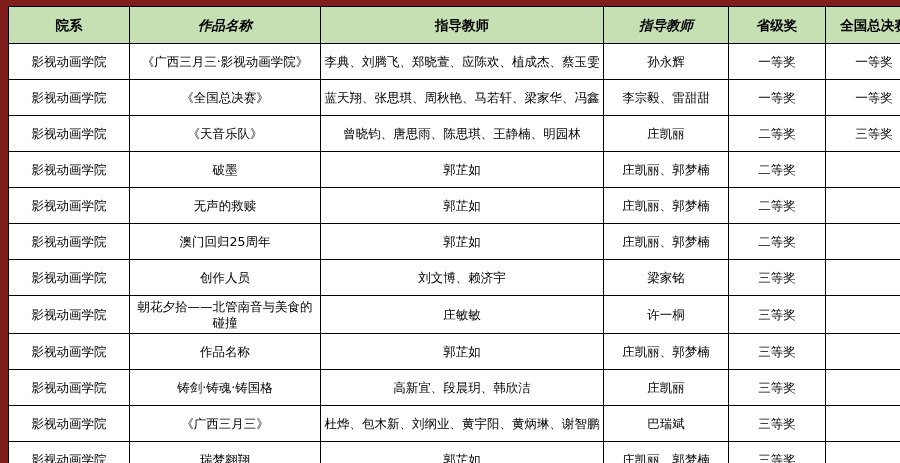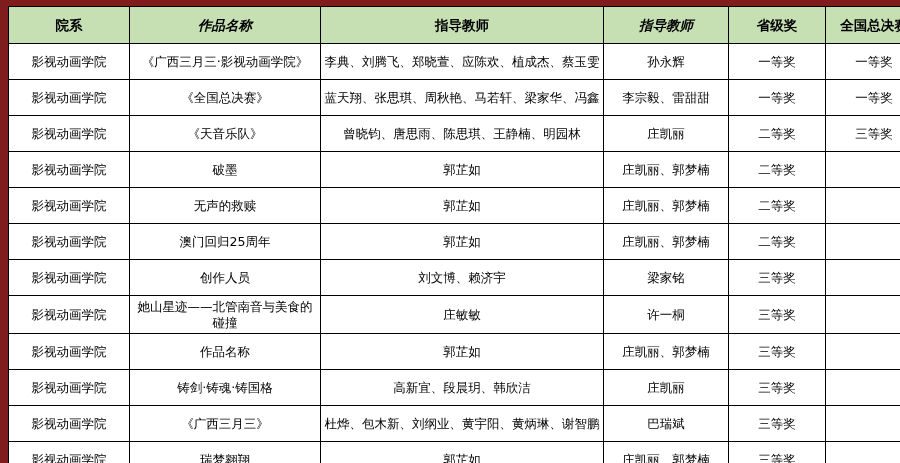--- a/index.html
+++ b/index.html
@@ -125,21 +125,21 @@
       <tr>
         <td>影视动画学院</td>
         <td>创作人员</td>
         <td>刘文博、赖济宇</td>
         <td>梁家铭</td>
         <td>三等奖</td>
         <td></td>
       </tr>
       <tr>
         <td class="tall">影视动画学院</td>
-        <td class="tall two-line">她山星迹——北管南音与美食的碰撞</td>
+        <td class="tall two-line">朝花夕拾——北管南音与美食的碰撞</td>
         <td class="tall">庄敏敏</td>
         <td class="tall">许一桐</td>
         <td class="tall">三等奖</td>
         <td class="tall"></td>
       </tr>
       <tr>
         <td>影视动画学院</td>
         <td>作品名称</td>
         <td>郭芷如</td>
         <td>庄凯丽、郭梦楠</td>

